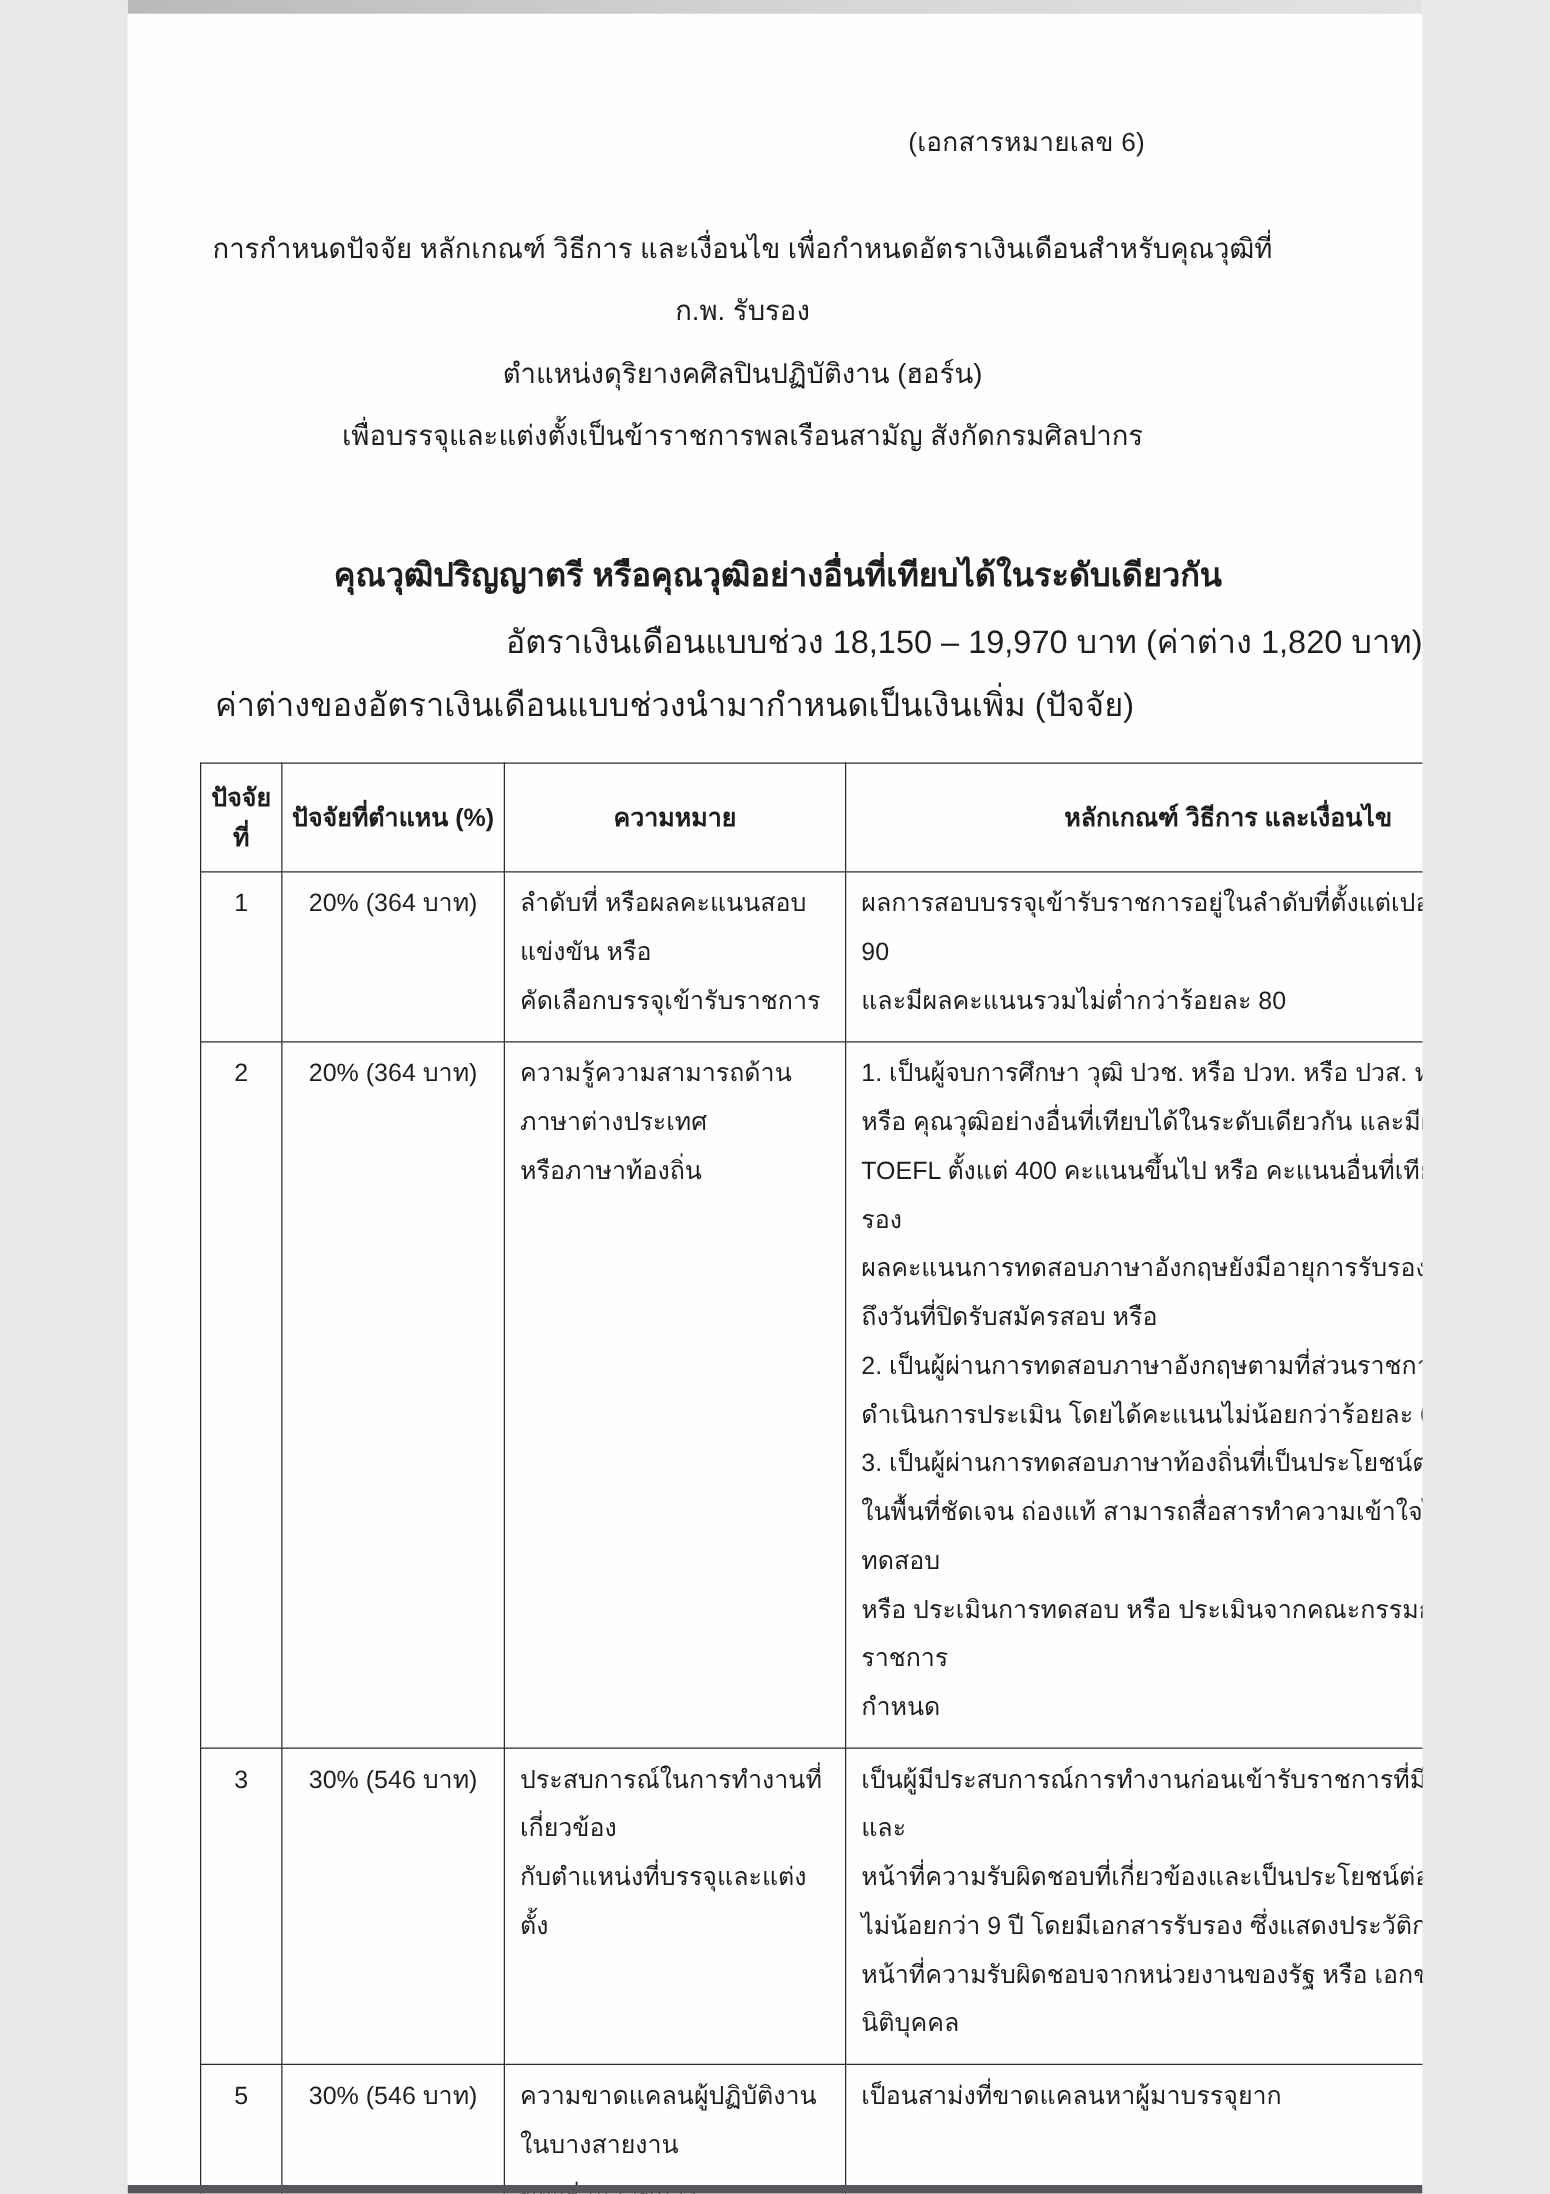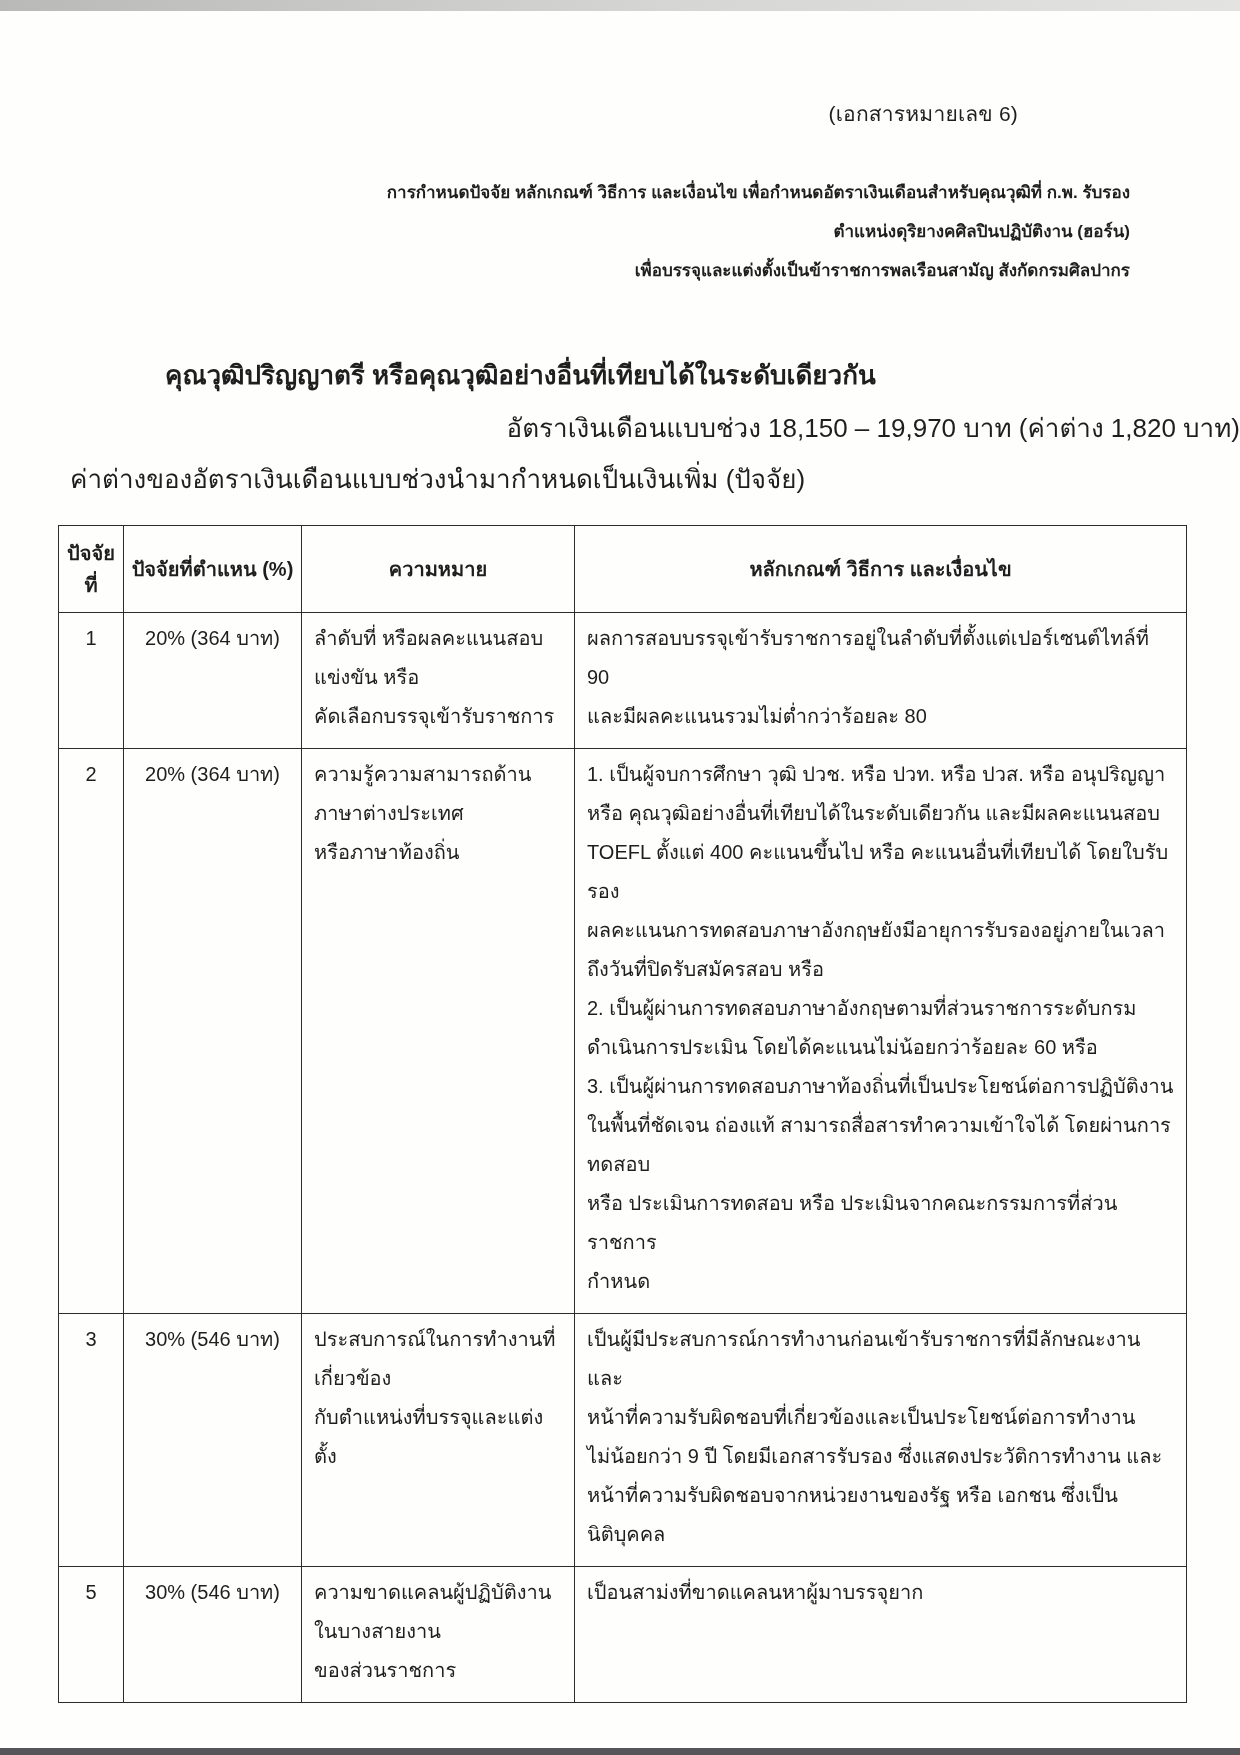--- a/index.html
+++ b/index.html
@@ -1,33 +1,33 @@
 <!DOCTYPE html>
 <html lang="th"><head>
 <meta charset="utf-8">
 <style>
   html,body{margin:0;padding:0;background:#e8e8e6;}
   .page{
-    width:1240px;height:1755px;background:#fefefd;position:relative;
+    width:1036px;height:1755px;background:#fefefd;position:relative;
     font-family:"Liberation Sans",sans-serif;color:#1e1e1e;overflow:hidden;
     margin:0 auto;
   }
   .scan-strip-top{
     position:absolute;top:0;left:0;width:100%;height:11px;
     background:linear-gradient(to right,#b9b9b7,#d6d6d4 55%,#e3e3e1);
   }
   .scan-strip-bottom{
     position:absolute;bottom:0;left:0;width:100%;height:7px;background:#56565a;
   }
   .doc-number{
     margin:97px 222px 0 0;text-align:right;font-size:21px;letter-spacing:.2px;
   }
   .title-block{
-    margin:44px 110px 0 58px;text-align:right;font-weight:bold;
-    font-size:17px;line-height:2.28;
+    margin:44px 110px 0 58px;text-align:center;font-weight:normal;
+    font-size:22px;line-height:2.28;
   }
   .intro{margin-top:64px;font-size:26px;}
   .intro .qual{margin-left:165px;font-weight:bold;}
   .intro .salary{margin-left:230px;margin-top:12px;text-align:right;}
   .intro .diff{margin-left:70px;margin-top:10px;}
   table.factors{
     border-collapse:collapse;table-layout:fixed;width:1128px;
     margin:26px 0 0 58px;font-size:20px;
   }
   table.factors th,table.factors td{border:1.6px solid #2c2c2c;}

